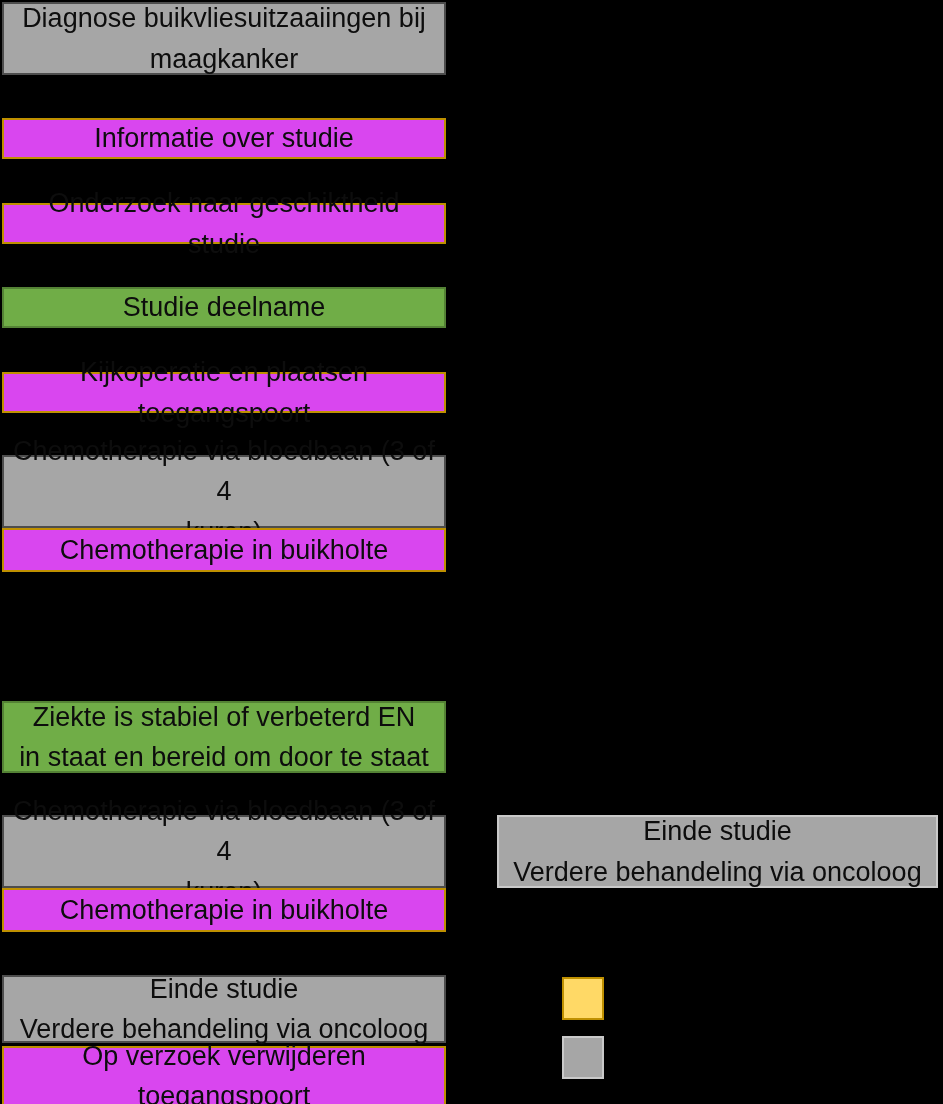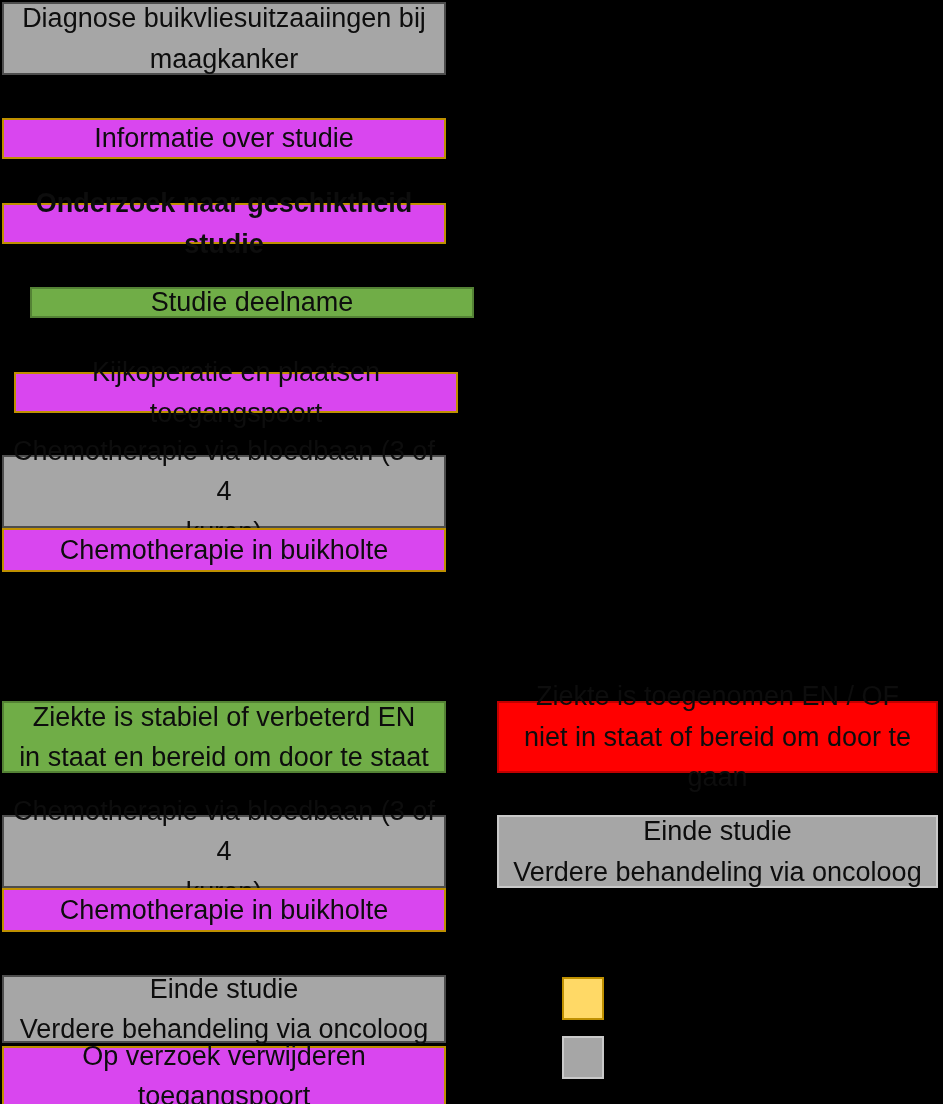--- a/index.html
+++ b/index.html
@@ -30,23 +30,23 @@
   .gray-light{background:#A6A6A6;border:2px solid #C9C9C9;}
   .red   {background:#FF0000;border:2px solid #C00000;}
 
   
   .colA{left:2px;width:444px;}
   
   .colB{left:497px;width:441px;}
 
   .r-diagnose      {top:2px;   height:73px;}
   .r-informatie    {top:118px; height:41px;}
-  .r-onderzoek     {top:203px; height:41px;font-weight:bold;}
-  .r-deelname      {top:287px; height:31px;margin-left:28px;}
-  .r-kijkoperatie  {top:372px; height:41px;margin-left:12px;}
+  .r-onderzoek     {top:203px; height:41px;}
+  .r-deelname      {top:287px; height:41px;}
+  .r-kijkoperatie  {top:372px; height:41px;}
   .r-chemo1-gray   {top:455px; height:73px;}
   .r-chemo1-yellow {top:528px; height:44px;}
   .r-ctscan        {top:615px; height:41px;}
   .r-beslissing    {top:701px; height:72px;}
   .r-chemo2-gray   {top:815px; height:73px;}
   .r-chemo2-yellow {top:888px; height:44px;}
   .r-einde-links   {top:975px; height:68px;}
   .r-verwijderen   {top:1046px;height:60px;}
 
   .legend-swatch{
@@ -75,22 +75,20 @@
 
   <div class="box gray colA r-chemo1-gray">Chemotherapie via bloedbaan (3 of 4
 kuren)</div>
 
   <div class="box yellow colA r-chemo1-yellow">Chemotherapie in buikholte</div>
 
 
   <div class="box green colA r-beslissing">Ziekte is stabiel of verbeterd EN
 in staat en bereid om door te staat</div>
 
-  <div class="box red colB r-beslissing">Ziekte is toegenomen EN / OF
-niet in staat of bereid om door te gaan</div>
 
   <div class="box gray colA r-chemo2-gray">Chemotherapie via bloedbaan (3 of 4
 kuren)</div>
 
   <div class="box yellow colA r-chemo2-yellow">Chemotherapie in buikholte</div>
 
   <div class="box gray-light colB r-chemo2-gray">Einde studie
 Verdere behandeling via oncoloog</div>
 
   <div class="box gray colA r-einde-links">Einde studie

